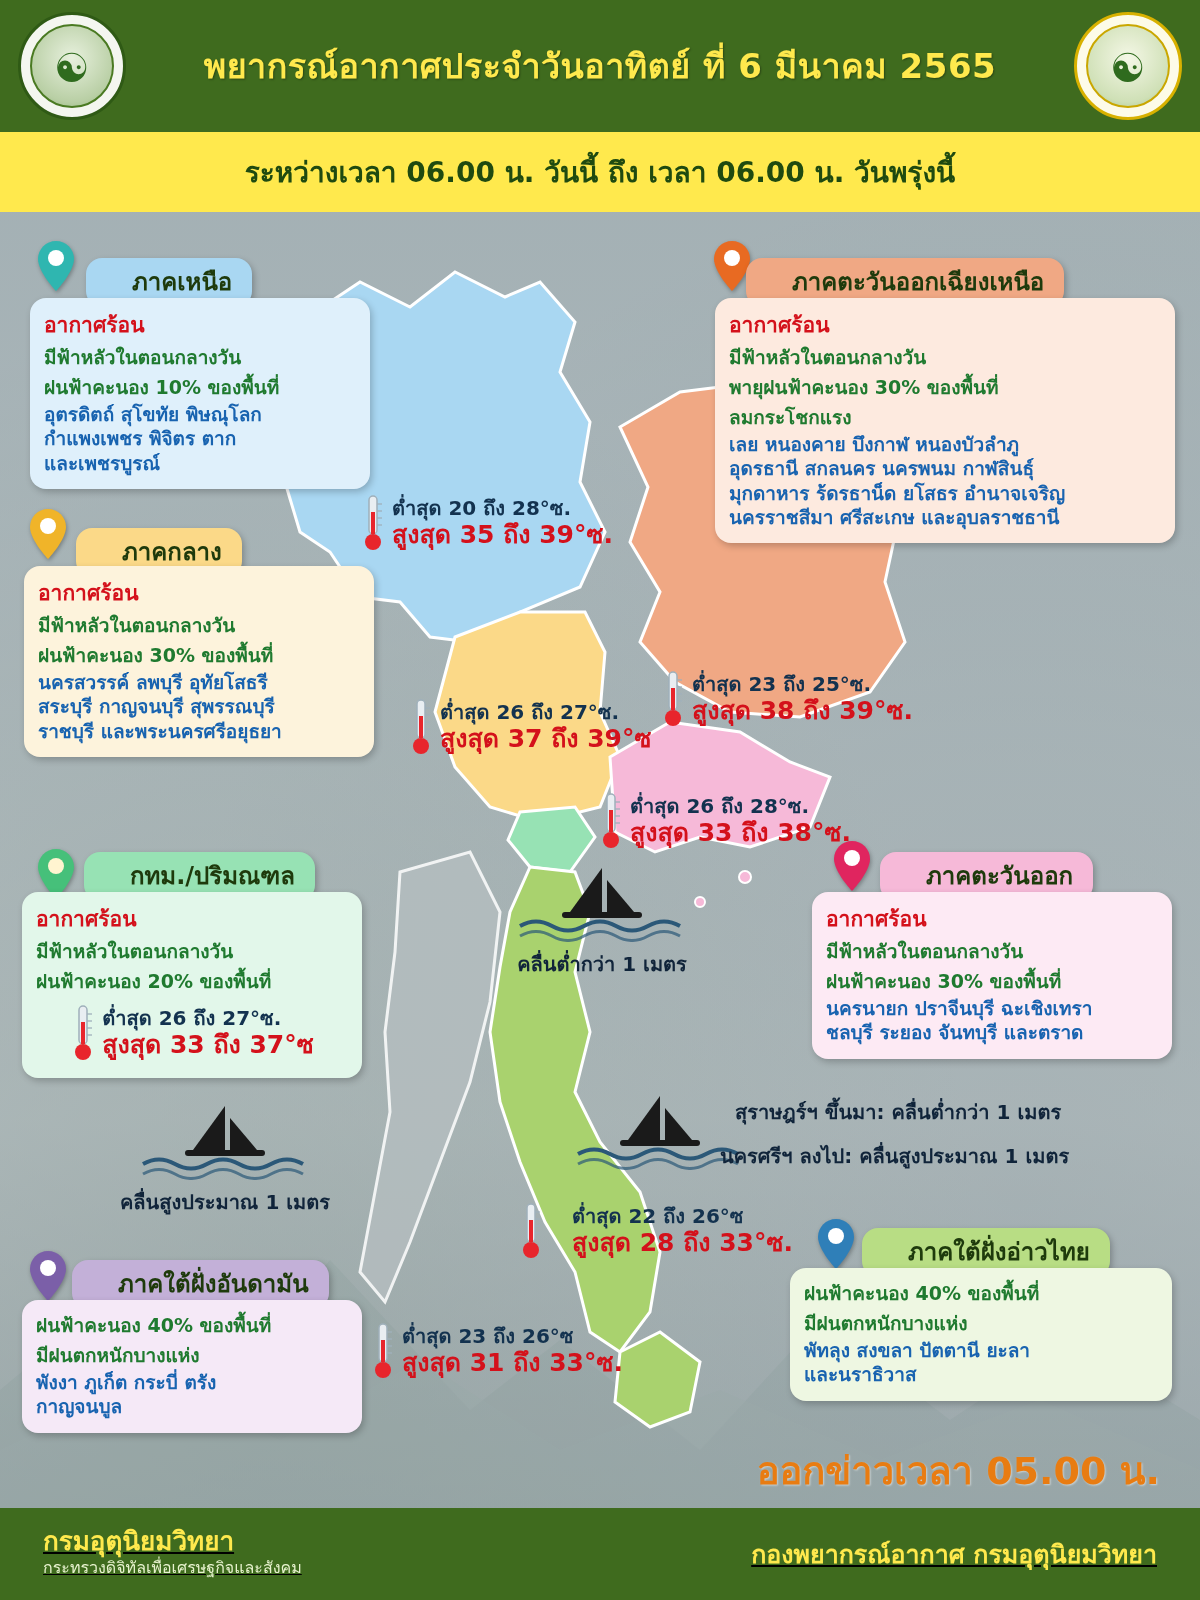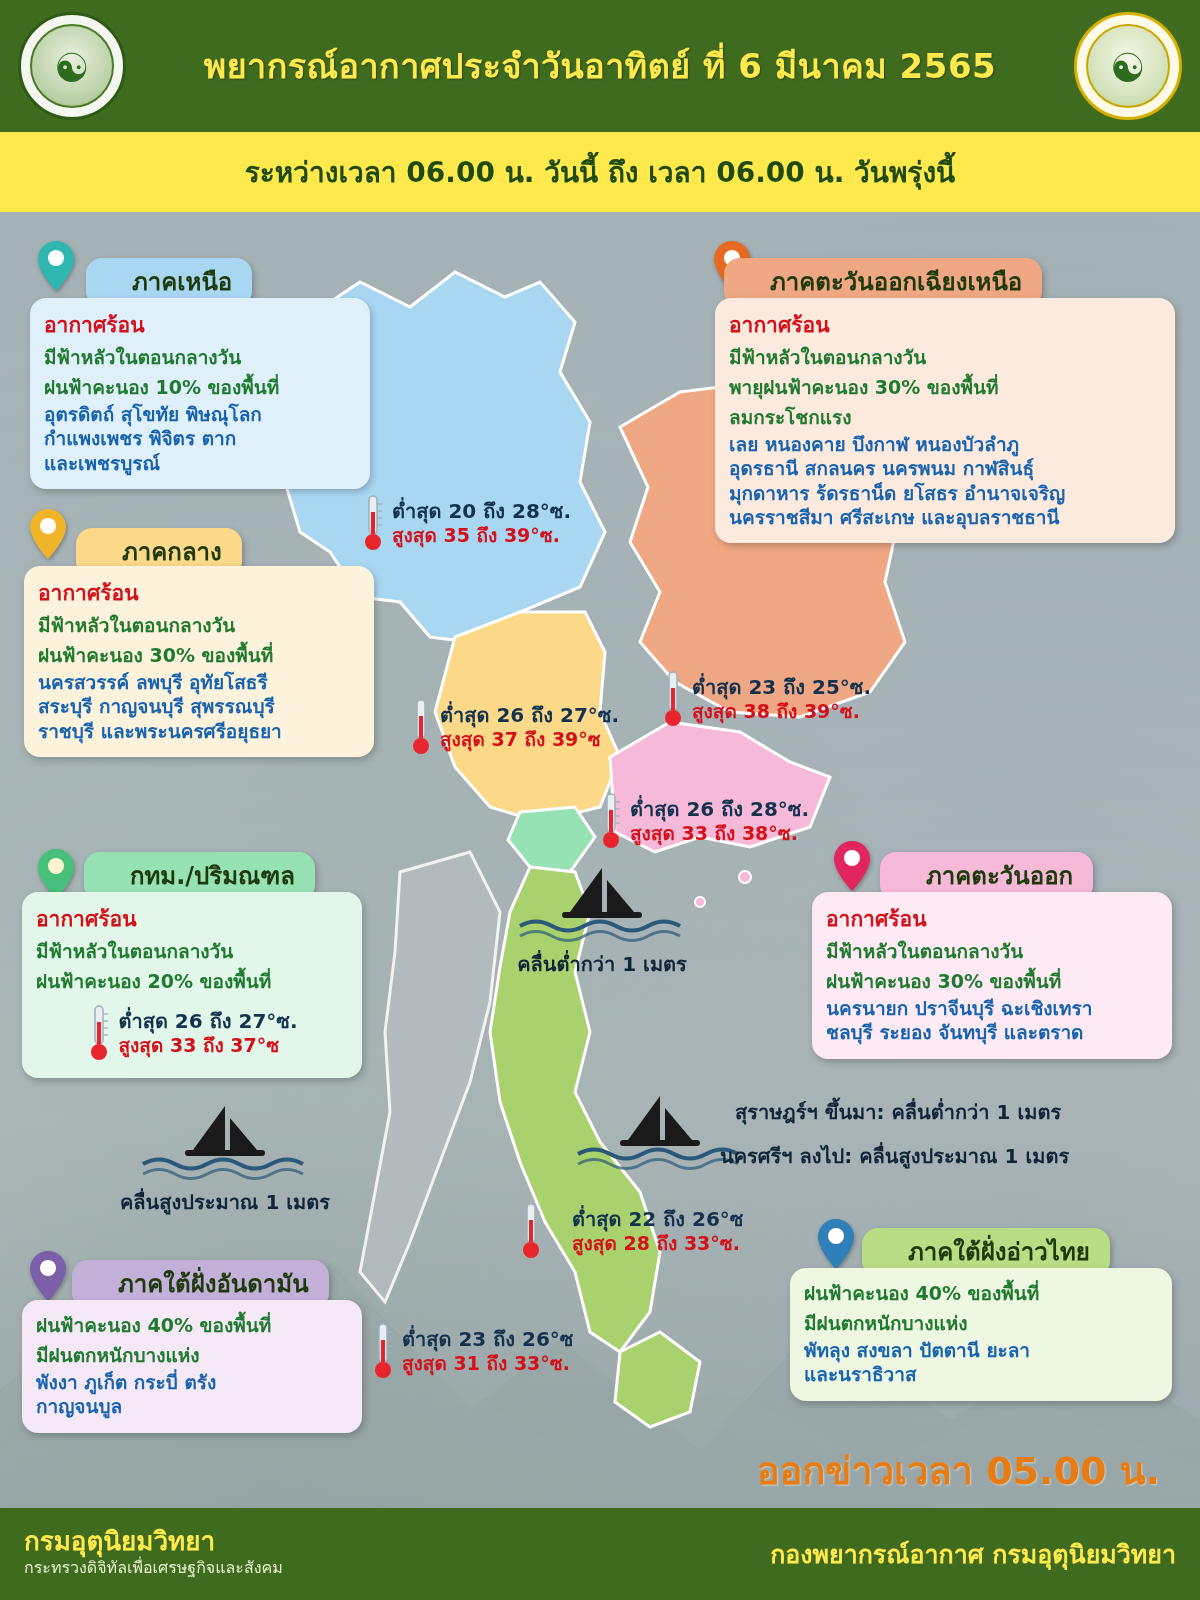--- a/index.html
+++ b/index.html
@@ -118,40 +118,41 @@
   .t-east { background: #f6b9d8; }
   .c-andaman { background: #f5e9f7; }
   .t-andaman { background: #c3b0d8; }
   .c-gulf { background: #eef7e2; }
   .t-gulf { background: #b8dd84; }
 
   
   .temp-block { position: absolute; display: flex; align-items: center; gap: 6px; }
   .temp-text { line-height: 1.22; }
   .temp-min { font-size: 20px; font-weight: bold; color: #13324f; white-space: nowrap; }
-  .temp-max { font-size: 19px; font-weight: bold; color: #d4111b; white-space: nowrap; }
+  .temp-max { font-size: 25px; font-weight: bold; color: #d4111b; white-space: nowrap; }
   .thermo { width: 26px; height: 62px; flex: 0 0 26px; }
 
   
   .wave-block { position: absolute; text-align: center; }
   .wave-label { font-size: 20px; font-weight: bold; color: #10243a; margin-top: 2px; white-space: nowrap; }
   .sea-note { position: absolute; font-size: 20px; font-weight: bold; color: #10243a; white-space: nowrap; }
 
   .release-time {
     position: absolute; right: 40px; top: 1440px;
     font-size: 38px; font-weight: bold; color: #e87c12;
     text-shadow: 1px 1px 2px rgba(255,255,255,.5);
   }
 
   
   .footer {
     position: absolute; bottom: 0; left: 0; width: 1200px; height: 92px;
     background: #3f6b1e;
     display: flex; align-items: center; justify-content: space-between;
-    padding: 0 24px;
+    padding: 0 43px;
+    text-decoration: underline;
   }
   .footer-left { color: #ffe94d; }
   .footer-org { font-size: 26px; font-weight: bold; line-height: 1.05; }
   .footer-min { font-size: 16px; color: #e8f3cf; }
   .footer-right { color: #ffe94d; font-size: 25px; font-weight: bold; }
 </style>
 </head>
 <body>
 
 <div id="page">
@@ -234,21 +235,21 @@
     <div class="temp-text">
       <div class="temp-min">ต่ำสุด 20 ถึง 28°ซ.</div>
       <div class="temp-max">สูงสุด 35 ถึง 39°ซ.</div>
     </div>
   </div>
 
   <svg class="pin" style="left:712px; top:240px;" viewBox="0 0 40 52">
     <path d="M20,1 C10,1 2,9 2,19 C2,32 20,51 20,51 C20,51 38,32 38,19 C38,9 30,1 20,1 Z" fill="#e86a22"></path>
     <circle cx="20" cy="18" r="8" fill="#ffffff"></circle>
   </svg>
-  <div class="tag t-ne" style="left:724px; top:258px;">ภาคตะวันออกเฉียงเหนือ</div>
+  <div class="tag t-ne" style="left:746px; top:258px;">ภาคตะวันออกเฉียงเหนือ</div>
   <div class="callout c-ne" style="left:715px; top:298px; width:460px;">
     <div class="line1">อากาศร้อน</div>
     <div class="line-green">มีฟ้าหลัวในตอนกลางวัน</div>
     <div class="line-green">พายุฝนฟ้าคะนอง 30% ของพื้นที่</div>
     <div class="line-green">ลมกระโชกแรง</div>
     <div class="areas">เลย หนองคาย บึงกาฬ หนองบัวลำภู</div>
     <div class="areas">อุดรธานี สกลนคร นครพนม กาฬสินธุ์</div>
     <div class="areas">มุกดาหาร ร้ดรธาน็ด ยโสธร อำนาจเจริญ</div>
     <div class="areas">นครราชสีมา ศรีสะเกษ และอุบลราชธานี</div>
   </div>

